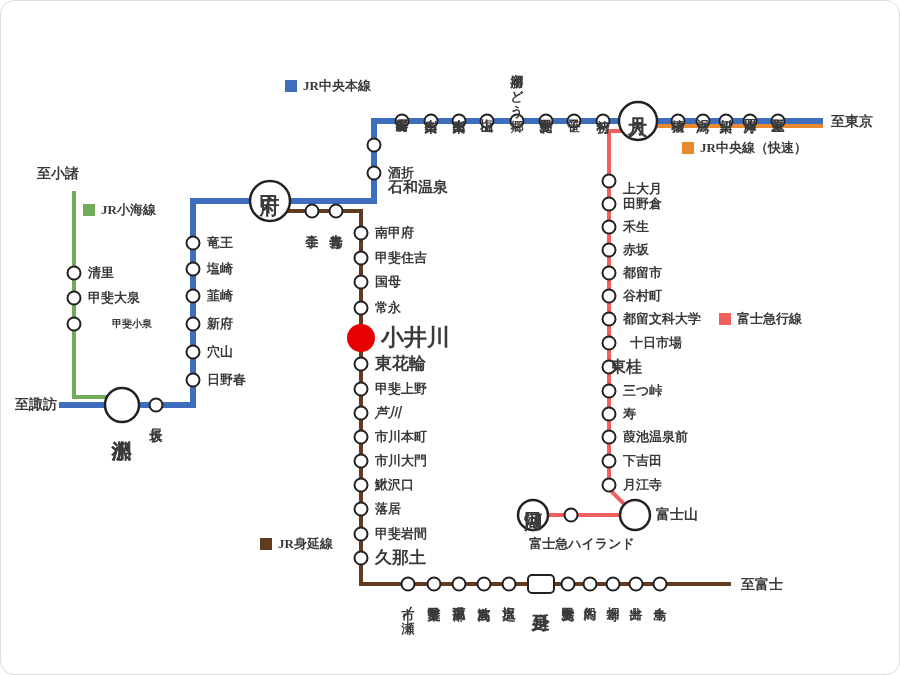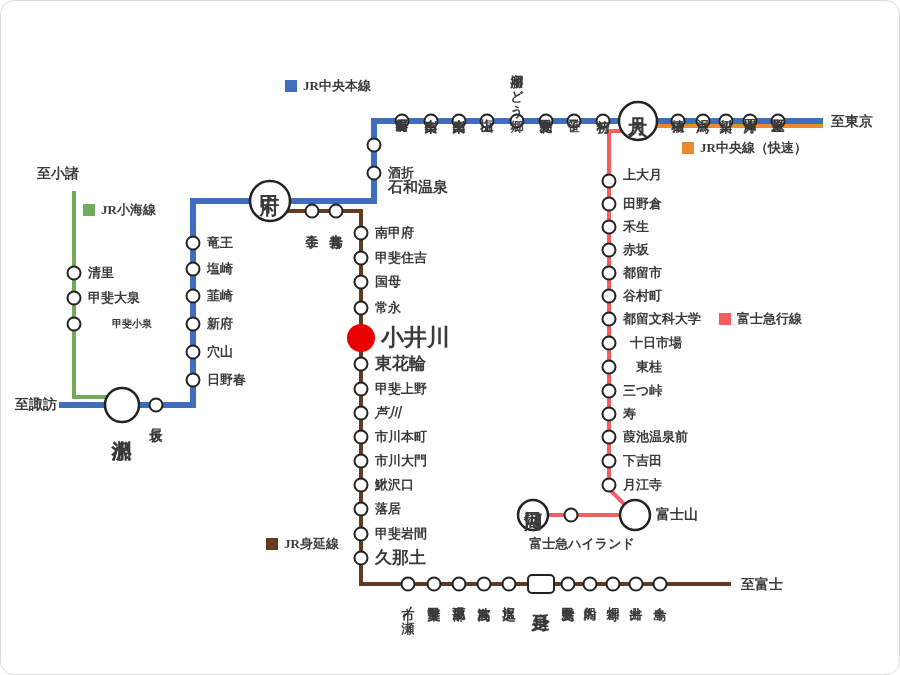--- a/index.html
+++ b/index.html
@@ -127,29 +127,29 @@
     <div class="lbl v" style="font-size: 13px; left: 602px; bottom: 565px; transform: translateX(-50%);">初狩</div>
     <div class="lbl v" style="font-size: 20px; left: 637px; bottom: 572px; transform: translateX(-50%);">大月</div>
     <div class="lbl v" style="font-size: 13px; left: 677px; bottom: 565px; transform: translateX(-50%);">猿橋</div>
     <div class="lbl v" style="font-size: 13px; left: 702px; bottom: 565px; transform: translateX(-50%);">鳥沢</div>
     <div class="lbl v" style="font-size: 13px; left: 725px; bottom: 565px; transform: translateX(-50%);">梁川</div>
     <div class="lbl v" style="font-size: 13px; left: 749px; bottom: 565px; transform: translateX(-50%);">四方津</div>
     <div class="lbl v" style="font-size: 13px; left: 777px; bottom: 565px; transform: translateX(-50%);">上野原</div>
     <div class="lbl" style="font-size: 10px; left: 87px; top: 323px; transform: translateY(-52%); padding-left: 24px;">甲斐小泉</div>
     <div class="lbl" style="font-size: 13px; left: 87px; top: 297px; transform: translateY(-52%);">甲斐大泉</div>
     <div class="lbl" style="font-size: 13px; left: 87px; top: 272px; transform: translateY(-52%);">清里</div>
-    <div class="lbl" style="font-size: 13px; left: 622px; top: 174px; transform: translateY(-52%);">上大月</div>
+    <div class="lbl" style="font-size: 13px; left: 622px; top: 188px; transform: translateY(-52%);">上大月</div>
     <div class="lbl" style="font-size: 13px; left: 622px; top: 203px; transform: translateY(-52%);">田野倉</div>
     <div class="lbl" style="font-size: 13px; left: 622px; top: 226px; transform: translateY(-52%);">禾生</div>
     <div class="lbl" style="font-size: 13px; left: 622px; top: 249px; transform: translateY(-52%);">赤坂</div>
     <div class="lbl" style="font-size: 13px; left: 622px; top: 272px; transform: translateY(-52%);">都留市</div>
     <div class="lbl" style="font-size: 13px; left: 622px; top: 295px; transform: translateY(-52%);">谷村町</div>
     <div class="lbl" style="font-size: 13px; left: 622px; top: 318px; transform: translateY(-52%);">都留文科大学</div>
     <div class="lbl" style="font-size: 13px; left: 622px; top: 342px; transform: translateY(-52%); margin-left: 7px;">十日市場</div>
-    <div class="lbl" style="font-size: 13px; left: 635px; top: 366px; transform: translateY(-52%);">東桂</div>
+    <div class="lbl" style="font-size: 16px; left: 609px; top: 366px; transform: translateY(-52%);">東桂</div>
     <div class="lbl" style="font-size: 13px; left: 622px; top: 390px; transform: translateY(-52%);">三つ峠</div>
     <div class="lbl" style="font-size: 13px; left: 622px; top: 413px; transform: translateY(-52%);">寿</div>
     <div class="lbl" style="font-size: 13px; left: 622px; top: 436px; transform: translateY(-52%);">葭池温泉前</div>
     <div class="lbl" style="font-size: 13px; left: 622px; top: 460px; transform: translateY(-52%);">下吉田</div>
     <div class="lbl" style="font-size: 13px; left: 622px; top: 484px; transform: translateY(-52%);">月江寺</div>
     <div class="lbl" style="font-size: 14px; left: 655px; top: 514px; transform: translateY(-52%);">富士山</div>
     <div class="lbl" style="font-size: 13px; left: 581px; top: 536px; transform: translateX(-50%);">富士急ハイランド</div>
     <div class="lbl v" style="font-size: 18px; left: 532px; bottom: 176px; transform: translateX(-50%);">河口湖</div>
     <div class="lbl v" style="font-size: 13px; left: 311px; top: 223px; transform: translateX(-50%);">金手</div>
     <div class="lbl v" style="font-size: 13px; left: 335px; top: 223px; transform: translateX(-50%);">善光寺</div>
@@ -187,21 +187,21 @@
       <span>JR中央線（快速）</span>
     </div>
     <div class="legend" style="left: 82px; top: 209px;">
       <span class="swatch" style="background: rgb(114, 172, 91);"></span>
       <span>JR小海線</span>
     </div>
     <div class="legend" style="left: 718px; top: 318px;">
       <span class="swatch" style="background: rgb(241, 95, 95);"></span>
       <span>富士急行線</span>
     </div>
-    <div class="legend" style="left: 265px; top: 543px;">
+    <div class="legend" style="left: 259px; top: 543px;">
       <span class="swatch" style="background: rgb(97, 58, 32);"></span>
       <span>JR身延線</span>
     </div>
     <div class="lbl ep" style="left: 830px; top: 121px; transform: translateY(-52%);">至東京</div>
     <div class="lbl ep" style="left: 740px; top: 584px; transform: translateY(-52%);">至富士</div>
     <div class="lbl ep" style="left: 14px; top: 404px; transform: translateY(-52%);">至諏訪</div>
     <div class="lbl ep" style="left: 36px; top: 173px; transform: translateY(-52%);">至小諸</div>
   </div>
 
 </body></html>

